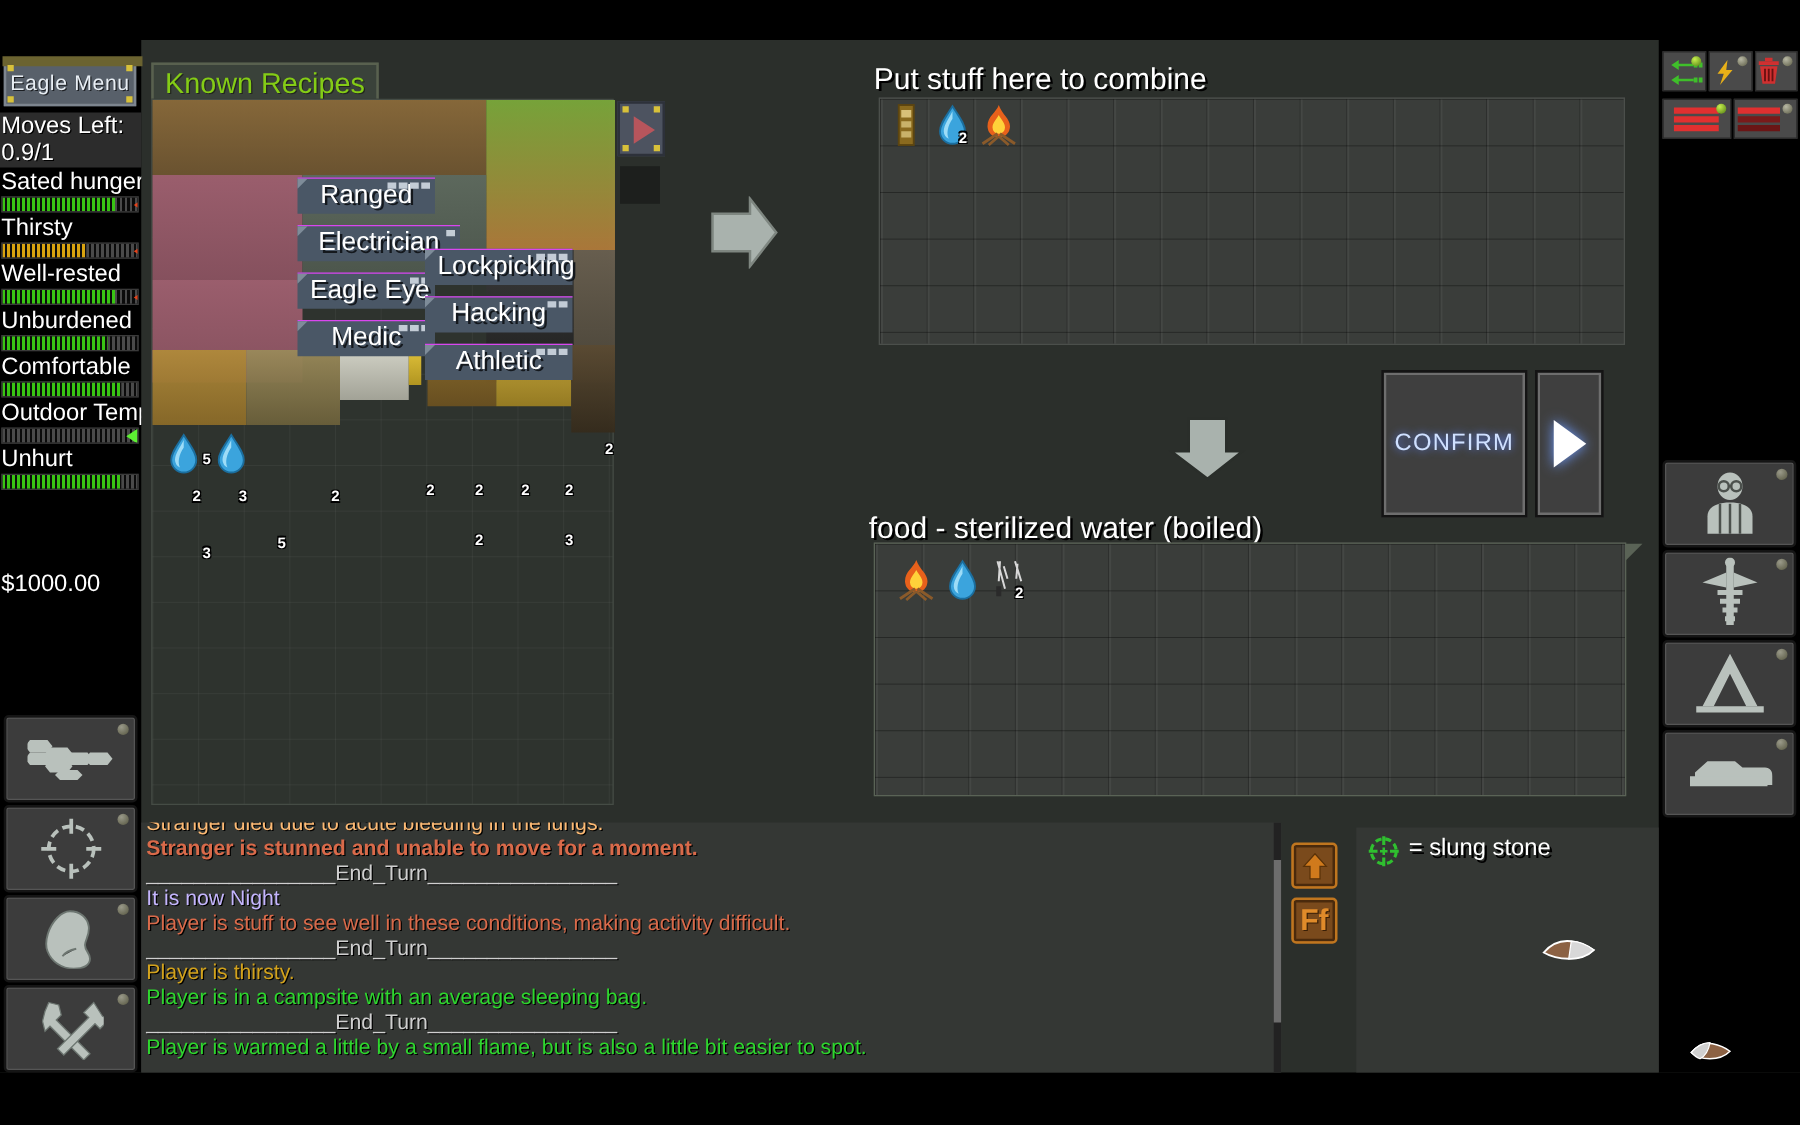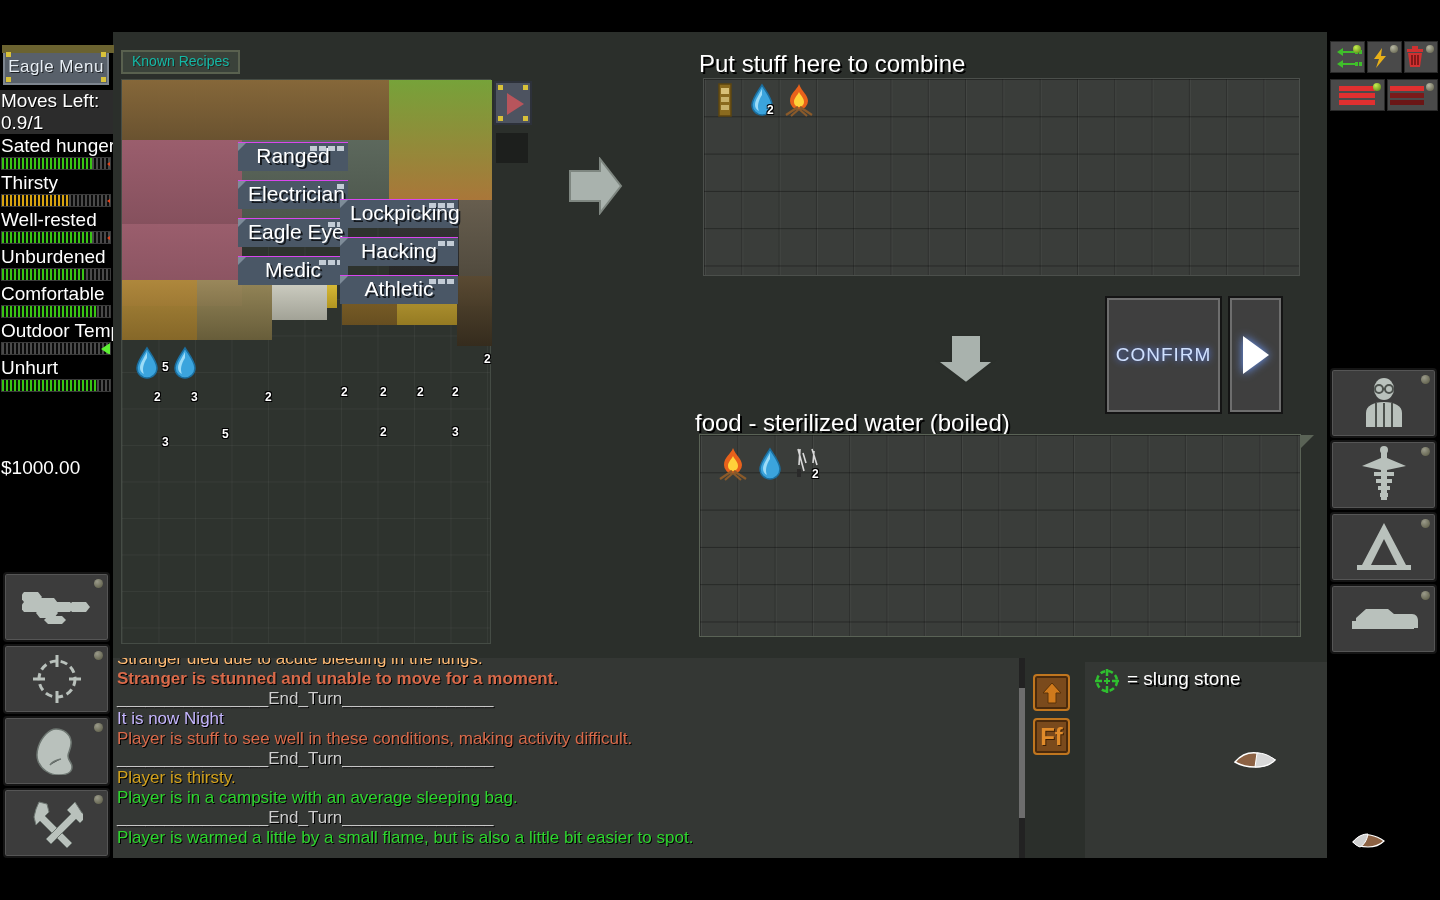--- a/index.html
+++ b/index.html
@@ -92,21 +92,21 @@
   }
   .plate svg { display:block; }
 
   .left-icons { position:absolute; left:3px; top:540px; width:107px; }
   .left-icons .plate { width:107px; height:70px; margin-bottom:2px; }
 
   
   .tabs { position:absolute; left:121px; top:50px; display:flex; gap:2px; }
   .tab {
     background:#3a423a; border:2px solid #59614f;
-    color:#14b8a6; font-size:14px; padding:1px 9px 3px 9px;
+    color:#84cc16; font-size:23px; padding:1px 9px 3px 9px;
     text-shadow:1px 1px 0 #22261f;
   }
   .recipe-panel {
     position:absolute; left:121px; top:79px; width:370px; height:565px;
     background:#2e332e;
     border:1px solid #454c45;
   }
   .grid-bg {
     position:absolute; inset:0;
     background-image:
@@ -393,21 +393,21 @@
         <span class="qty" style="left: 40px; top: 355px;">3</span>
         <span class="qty" style="left: 362px; top: 272px;">2</span>
       </div>
     <div id="skill-layer">
         <div class="skill" style="left: 116px; top: 62px; width: 110px; text-align: center;"><span>Ranged</span><span class="dots">
             <i></i>
             <i></i>
             <i></i>
             <i></i>
           </span></div>
-        <div class="skill" style="left: 116px; top: 100px; width: 110px; text-align: center;"><span>Electrician</span><span class="dots">
+        <div class="skill" style="left: 116px; top: 100px; width: 130px; text-align: center;"><span>Electrician</span><span class="dots">
             <i></i>
           </span></div>
         <div class="skill" style="left: 116px; top: 138px; width: 110px; text-align: center;"><span>Eagle Eye</span><span class="dots">
             <i></i>
             <i></i>
           </span></div>
         <div class="skill" style="left: 116px; top: 176px; width: 110px; text-align: center;"><span>Medic</span><span class="dots">
             <i></i>
             <i></i>
             <i></i>

